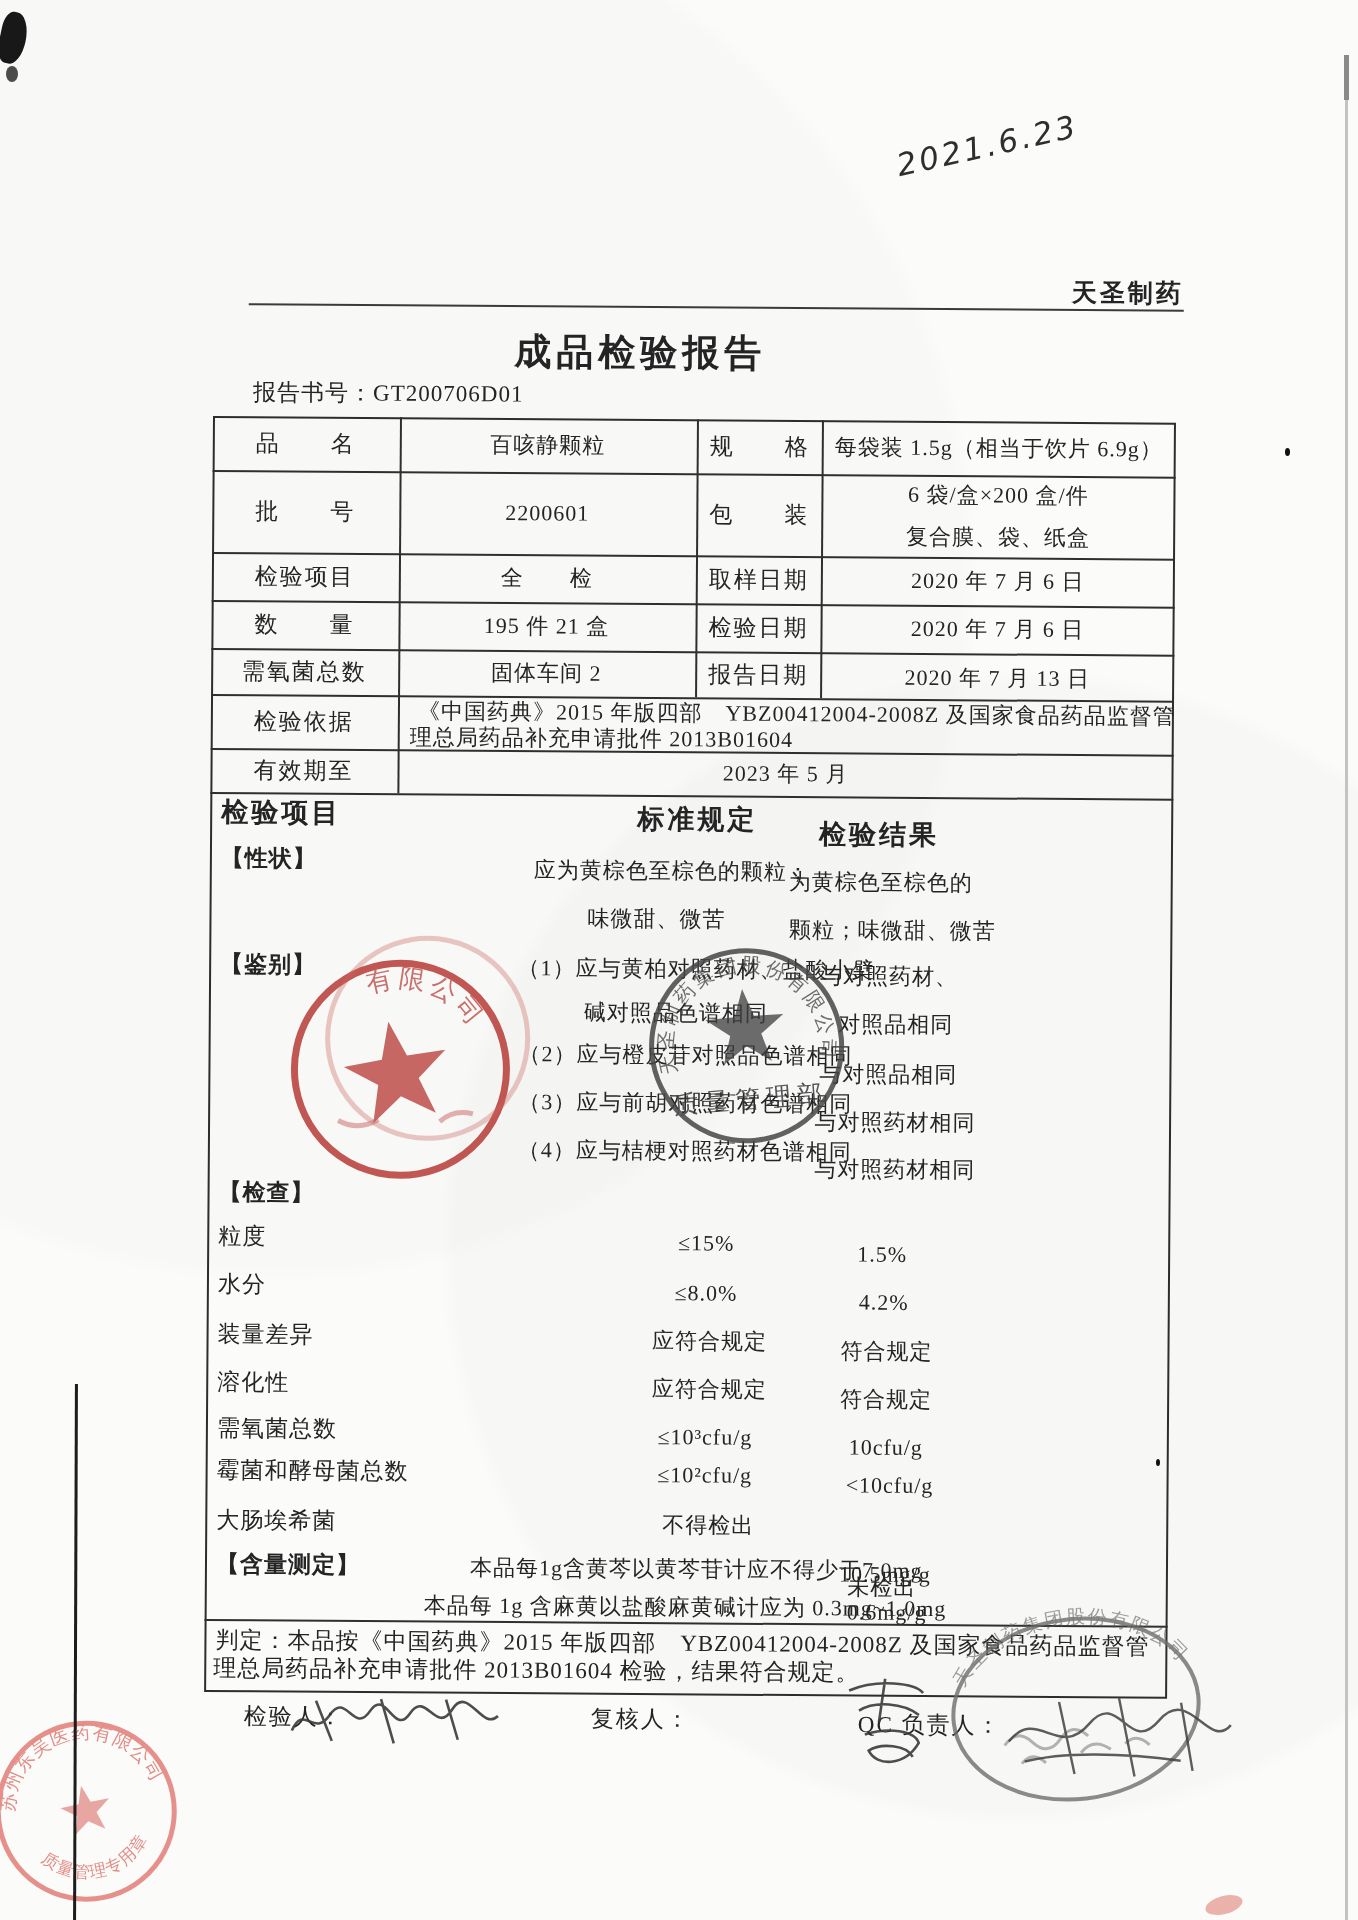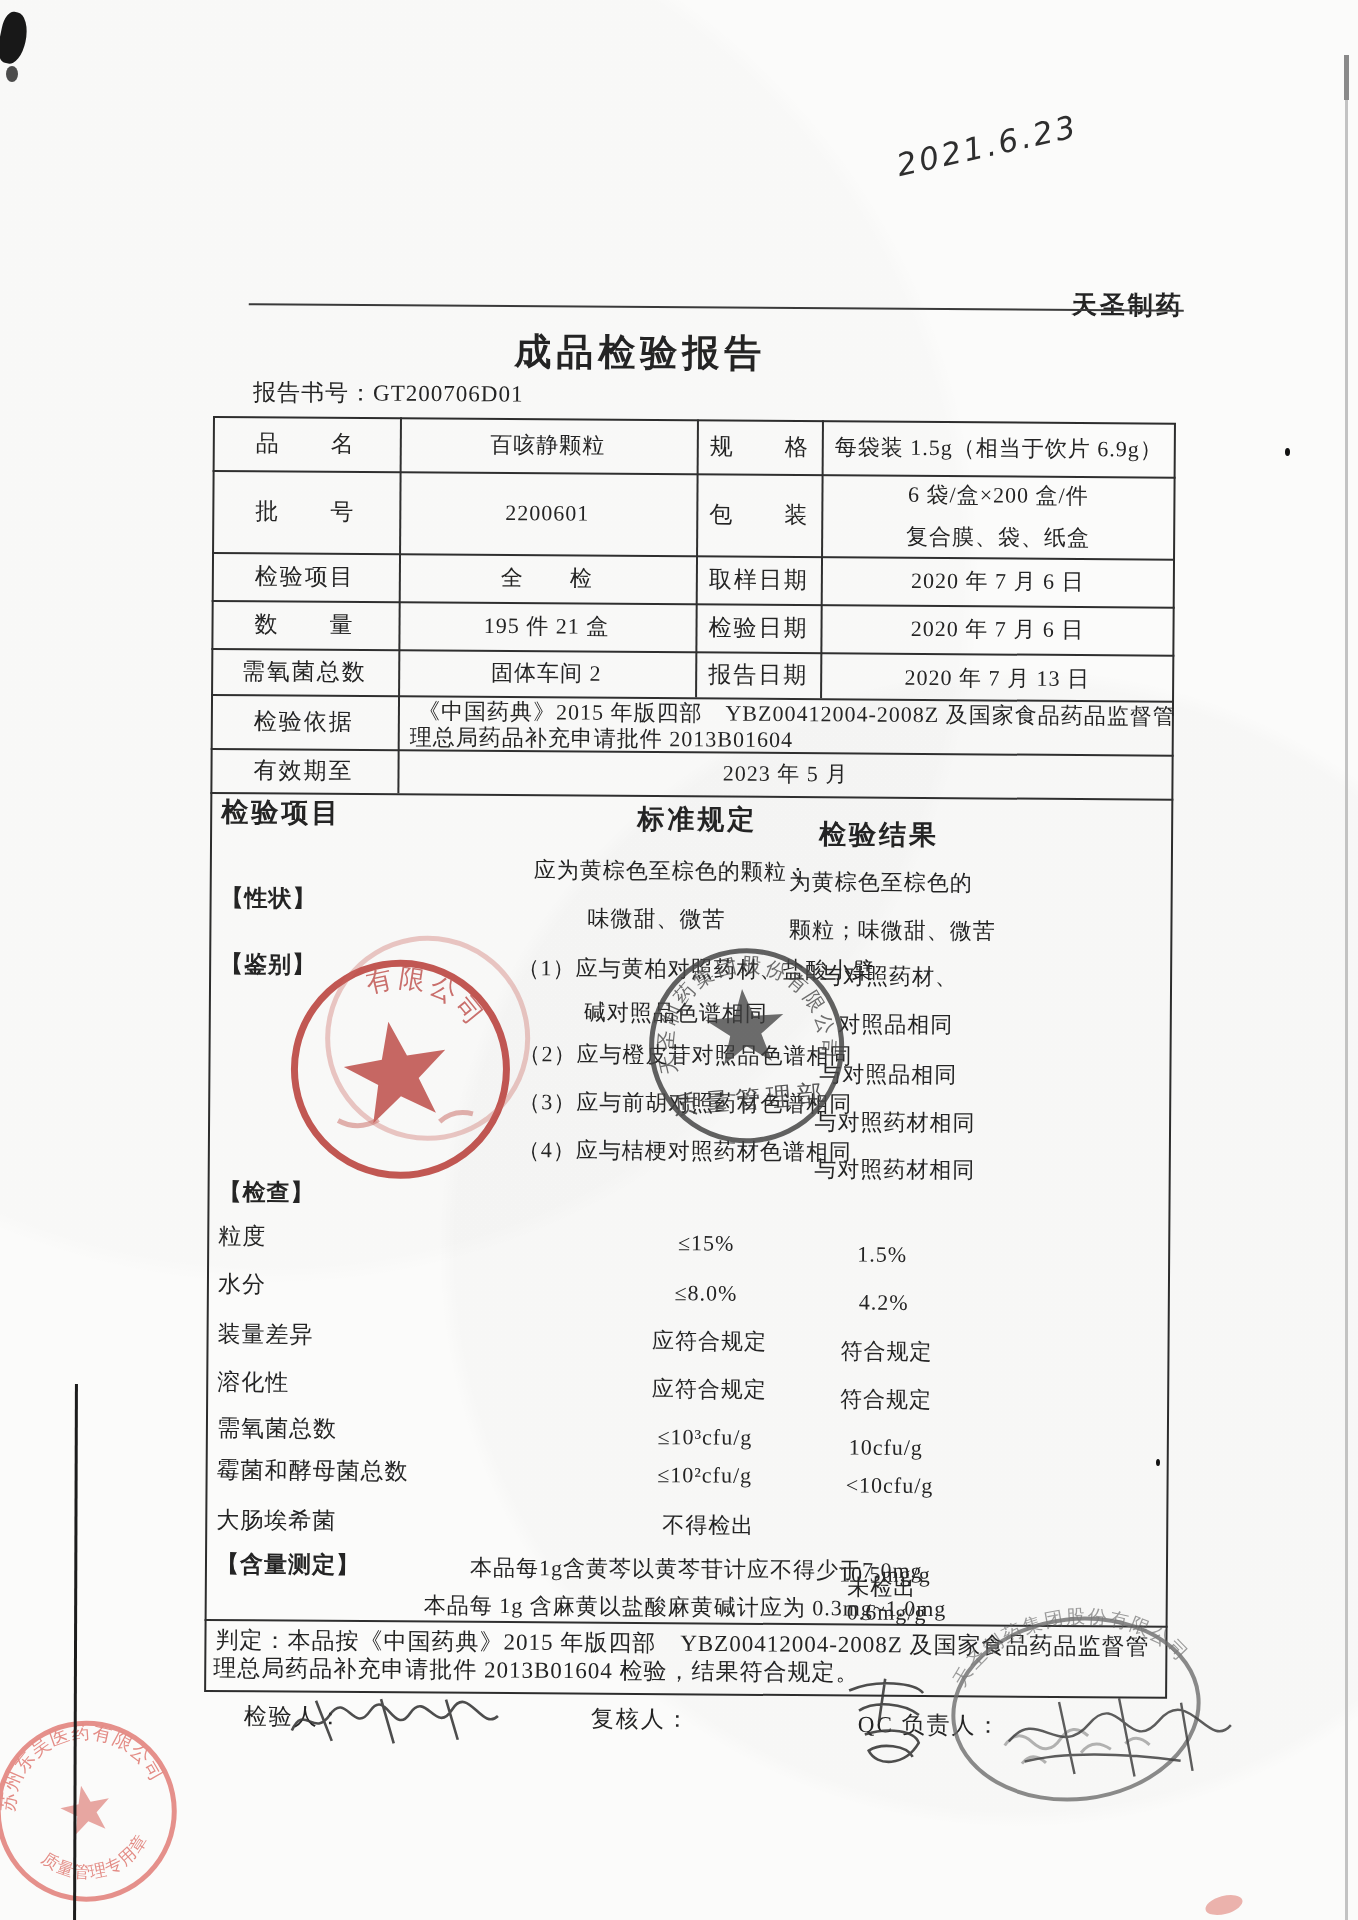--- a/index.html
+++ b/index.html
@@ -30,21 +30,21 @@
   .artifact{position:absolute;}
 </style>
 </head>
 <body>
 
 <div class="page">
   <div class="doc">
 
     <div class="abs hw-date" style="left:893px;top:122px;">2021.6.23</div>
 
-    <div class="abs company" style="left:1183px;top:270px;transform:translateX(-100%);margin-top:12px;">天圣制药</div>
+    <div class="abs company" style="left:1183px;top:270px;transform:translateX(-100%);">天圣制药</div>
     <div class="hline" style="left:248px;top:303px;width:935px;background:#3a3a3a;"></div>
 
     <div class="abs c title" style="left:640px;top:350px;">成品检验报告</div>
 
     <div class="abs l repno" style="left:253px;top:392px;">报告书号：GT200706D01</div>
 
     <div class="frame" style="left:213px;top:416px;width:959px;height:1272px;"></div>
     <div class="hline" style="left:213px;top:470px;width:963px;"></div>
     <div class="hline" style="left:213px;top:552px;width:963px;"></div>
     <div class="hline" style="left:213px;top:600px;width:963px;"></div>
@@ -87,21 +87,21 @@
     <div class="abs l t22" style="left:420px;top:710px;">《中国药典》2015 年版四部　YBZ00412004-2008Z 及国家食品药品监督管</div>
     <div class="abs l t22" style="left:412px;top:736px;">理总局药品补充申请批件 2013B01604</div>
 
     <div class="abs c lbl" style="left:306px;top:770px;">有效期至</div>
     <div class="abs c t22" style="left:788px;top:770px;">2023 年 5 月</div>
 
     <div class="abs l hdr" style="left:224px;top:812px;">检验项目</div>
     <div class="abs c hdr" style="left:700px;top:816px;">标准规定</div>
     <div class="abs c hdr" style="left:882px;top:830px;">检验结果</div>
 
-    <div class="abs l brk" style="left:224px;top:858px;margin-top:40px;">【性状】</div>
+    <div class="abs l brk" style="left:224px;top:858px;">【性状】</div>
     <div class="abs c t22" style="left:675px;top:868px;">应为黄棕色至棕色的颗粒；</div>
     <div class="abs c t22" style="left:660px;top:916px;font-family:Liberation Mono, monospace;">味微甜、微苦</div>
     <div class="abs c t22" style="left:884px;top:878px;">为黄棕色至棕色的</div>
     <div class="abs c t22" style="left:896px;top:926px;">颗粒；味微甜、微苦</div>
 
     <div class="abs l brk" style="left:224px;top:964px;">【鉴别】</div>
     <div class="abs c t22" style="left:700px;top:966px;">（1）应与黄柏对照药材、盐酸小檗</div>
     <div class="abs c t22" style="left:680px;top:1010px;">碱对照品色谱相同</div>
     <div class="abs c t22" style="left:893px;top:972px;">与对照药材、</div>
     <div class="abs c t22" style="left:900px;top:1020px;">对照品相同</div>

